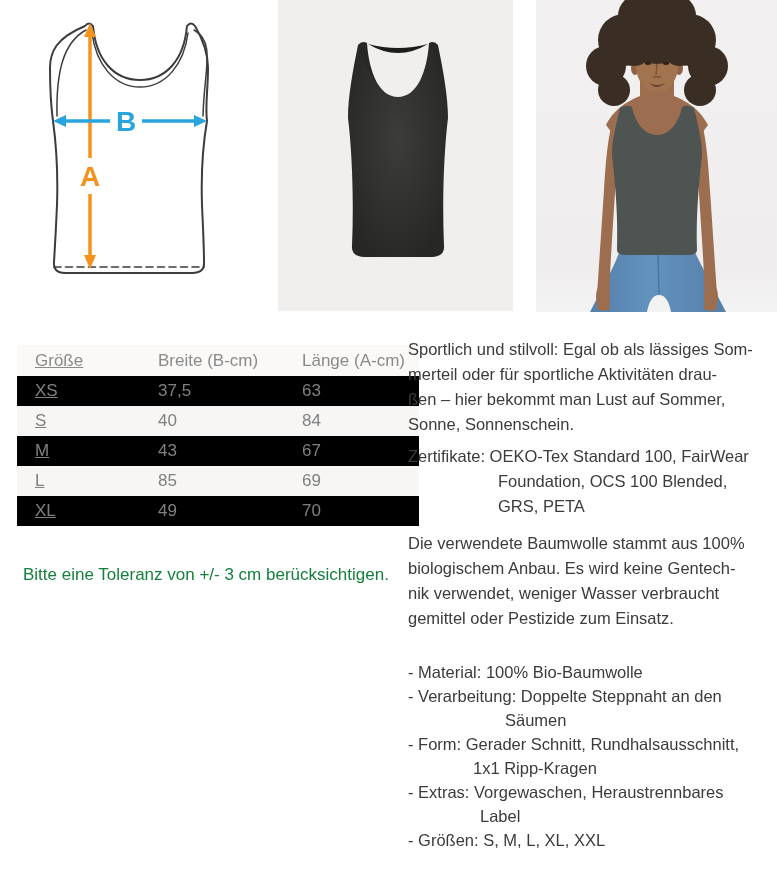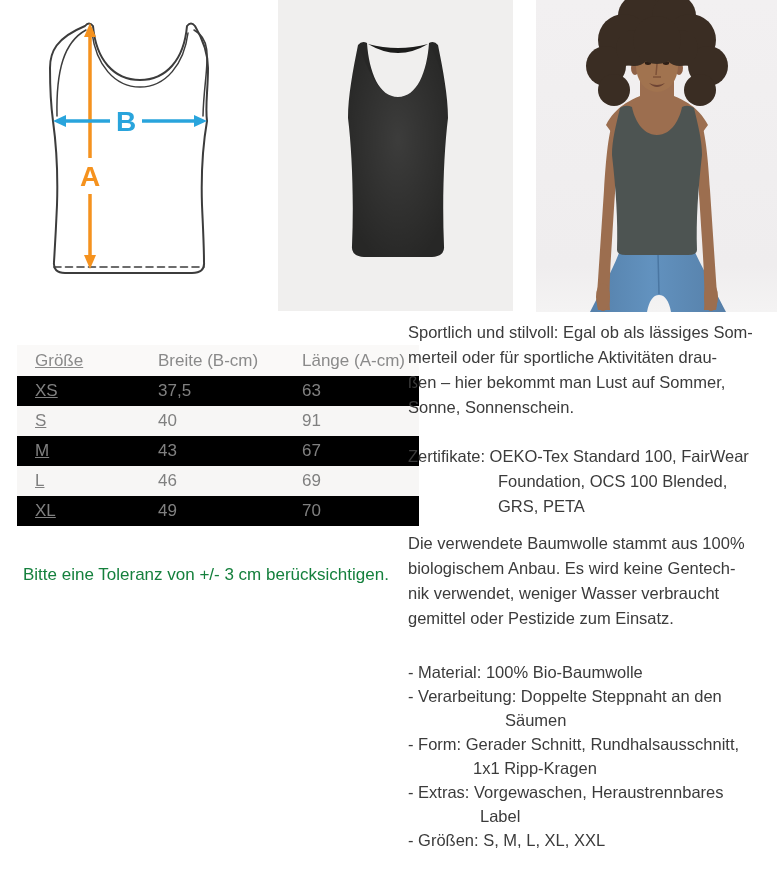--- a/index.html
+++ b/index.html
@@ -18,21 +18,21 @@
   .size-table .c1{width:121px;padding-left:18px;text-decoration:underline;}
   .size-table .c2{width:142px;}
   .size-table .c3{width:116px;}
   .size-table tr.stripe td{background:#000000;}
   .size-table tr.plain td{background:#f7f6f5;}
   
   .tolerance{position:absolute;left:23px;top:565px;font-size:17px;color:#15803d;white-space:nowrap;}
   
   .para{position:absolute;left:408px;width:369px;font-size:16.5px;color:#3b3b3b;}
   .para .line{line-height:25px;white-space:nowrap;}
-  #para-intro{top:320px;}
+  #para-intro{top:337px;}
   #para-certs{top:444px;}
   #para-cotton{top:531px;}
   #para-specs{top:660px;}
   #para-specs .line{line-height:24px;}
   .ind-90{padding-left:90px;}
   .ind-97{padding-left:97px;}
   .ind-65{padding-left:65px;}
   .ind-72{padding-left:72px;}
   svg text{font-family:"Liberation Sans",sans-serif;font-weight:bold;}
 </style>
@@ -175,30 +175,30 @@
     </thead>
     <tbody>
       <tr class="stripe">
         <td class="c1">XS</td>
         <td class="c2">37,5</td>
         <td class="c3">63</td>
       </tr>
       <tr class="plain">
         <td class="c1">S</td>
         <td class="c2">40</td>
-        <td class="c3">91</td>
+        <td class="c3">84</td>
       </tr>
       <tr class="stripe">
         <td class="c1">M</td>
         <td class="c2">43</td>
         <td class="c3">67</td>
       </tr>
       <tr class="plain">
         <td class="c1">L</td>
-        <td class="c2">46</td>
+        <td class="c2">85</td>
         <td class="c3">69</td>
       </tr>
       <tr class="stripe">
         <td class="c1">XL</td>
         <td class="c2">49</td>
         <td class="c3">70</td>
       </tr>
     </tbody>
   </table>
 

